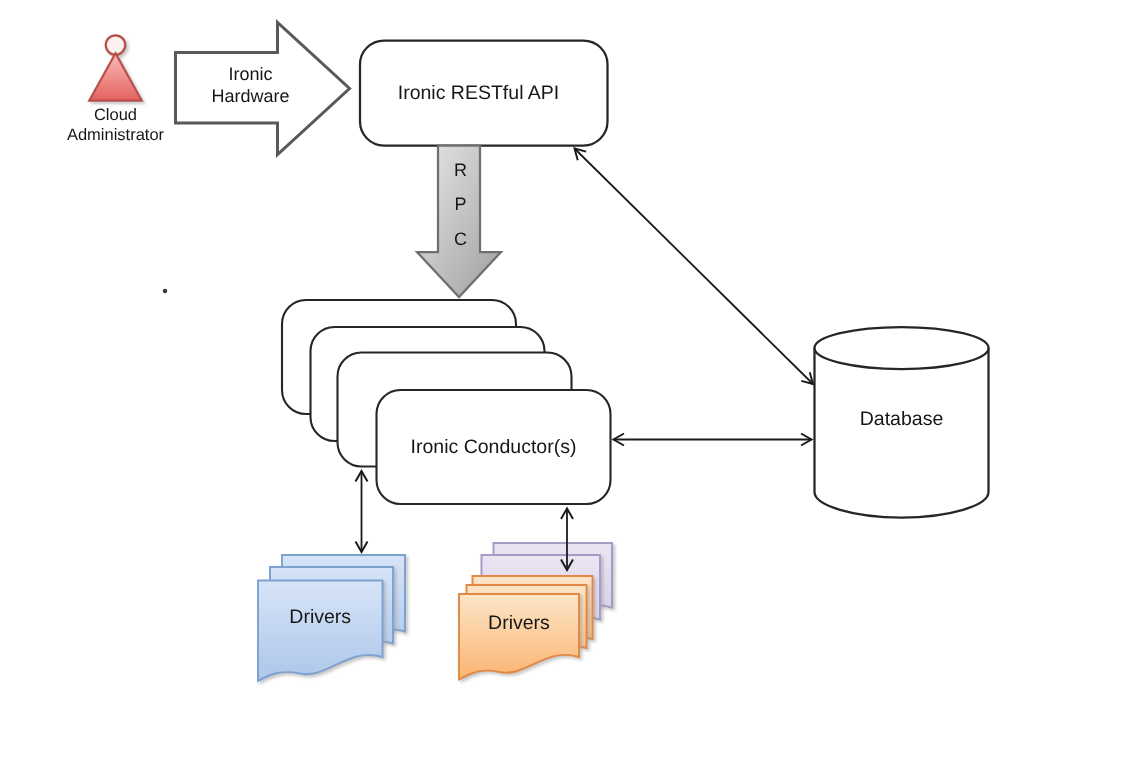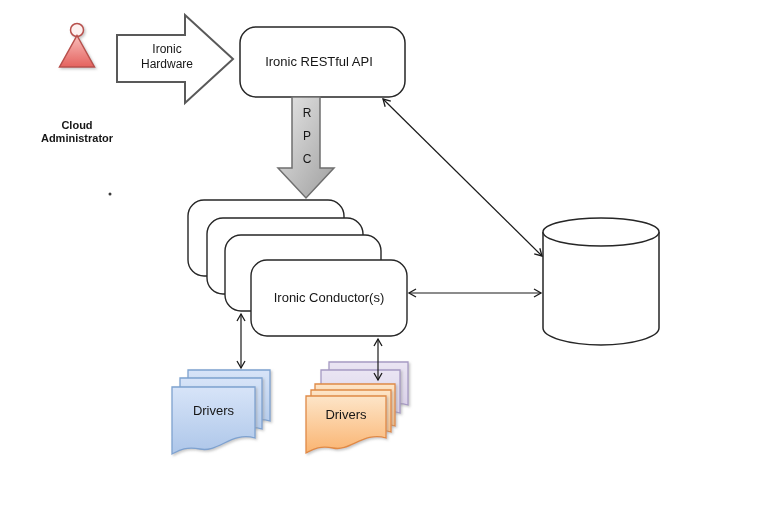--- a/index.html
+++ b/index.html
@@ -4,21 +4,21 @@
 <style>
   html,body{margin:0;padding:0;background:#fff;}
   #canvas{position:relative;width:757px;height:516px;background:#fff;overflow:hidden;
           font-family:"Liberation Sans",sans-serif;color:#161616;}
   #shapes{position:absolute;left:0;top:0;}
   .lbl{position:absolute;display:flex;align-items:center;justify-content:center;
        text-align:center;color:#161616;line-height:1.25;}
   .lbl-api{left:240px;top:27px;width:158px;height:70px;font-size:13px;}
   .lbl-conductor{left:251px;top:260px;width:156px;height:76px;font-size:13px;}
   .lbl-database{left:543px;top:220px;width:116px;height:118px;font-size:13px;}
-  .lbl-admin{left:35px;top:71px;width:84px;font-size:11px;font-weight:bold;line-height:1.2;margin-top:48px;}
+  .lbl-admin{left:35px;top:71px;width:84px;font-size:11px;font-weight:normal;line-height:1.2;}
   .lbl-enroll{left:135px;top:42px;width:64px;font-size:12px;line-height:15px;display:block;}
   .lbl-rpc{width:14px;height:14px;font-size:12px;left:300px;}
   .lbl-rpc.r{top:106px;} .lbl-rpc.p{top:129px;} .lbl-rpc.c{top:152px;}
   .lbl-drv-blue{left:172px;top:389px;width:83px;height:44px;font-size:13px;}
   .lbl-drv-orange{left:306px;top:398px;width:80px;height:34px;font-size:13px;}
   .whitefill{fill:#ffffff;}
   .connector{fill:none;}
 </style>
 </head>
 <body>
@@ -102,15 +102,16 @@
     <circle cx="110" cy="194" r="1.5" fill="#3a3a3a"></circle>
   </svg>
 
   <div class="lbl lbl-admin">Cloud Administrator</div>
   <div class="lbl lbl-enroll">Ironic Hardware</div>
   <div class="lbl lbl-api">Ironic RESTful API</div>
   <div class="lbl lbl-rpc r">R</div>
   <div class="lbl lbl-rpc p">P</div>
   <div class="lbl lbl-rpc c">C</div>
   <div class="lbl lbl-conductor">Ironic Conductor(s)</div>
+  <div class="lbl lbl-database">Database</div>
   <div class="lbl lbl-drv-blue">Drivers</div>
   <div class="lbl lbl-drv-orange">Drivers</div>
 </div>
 
 </body></html>

